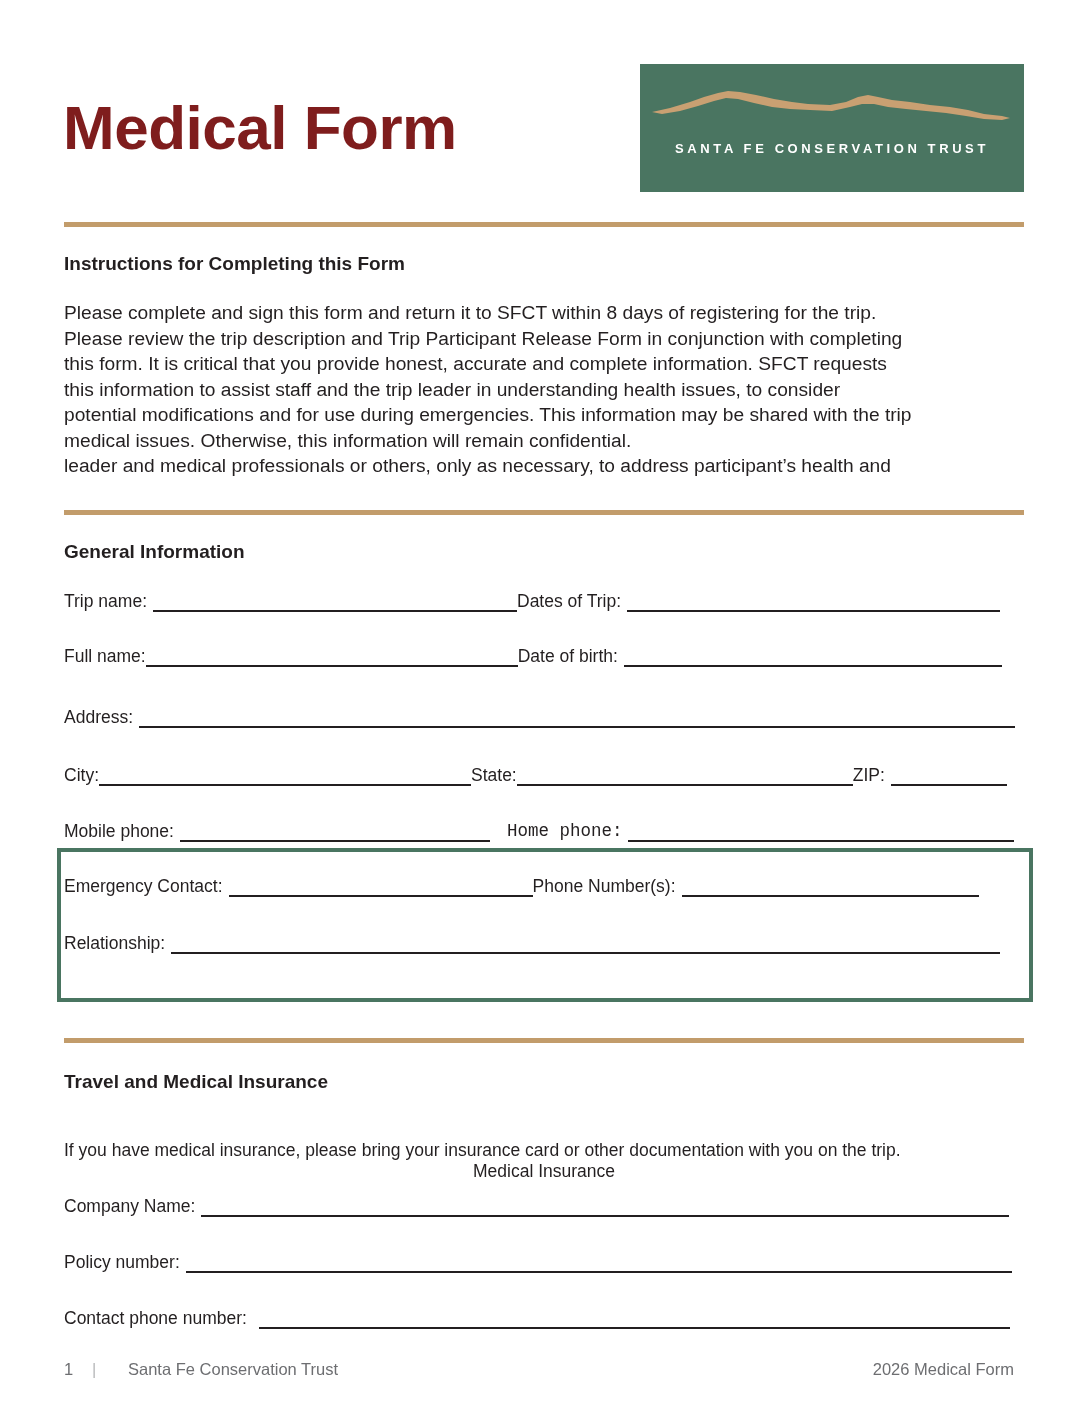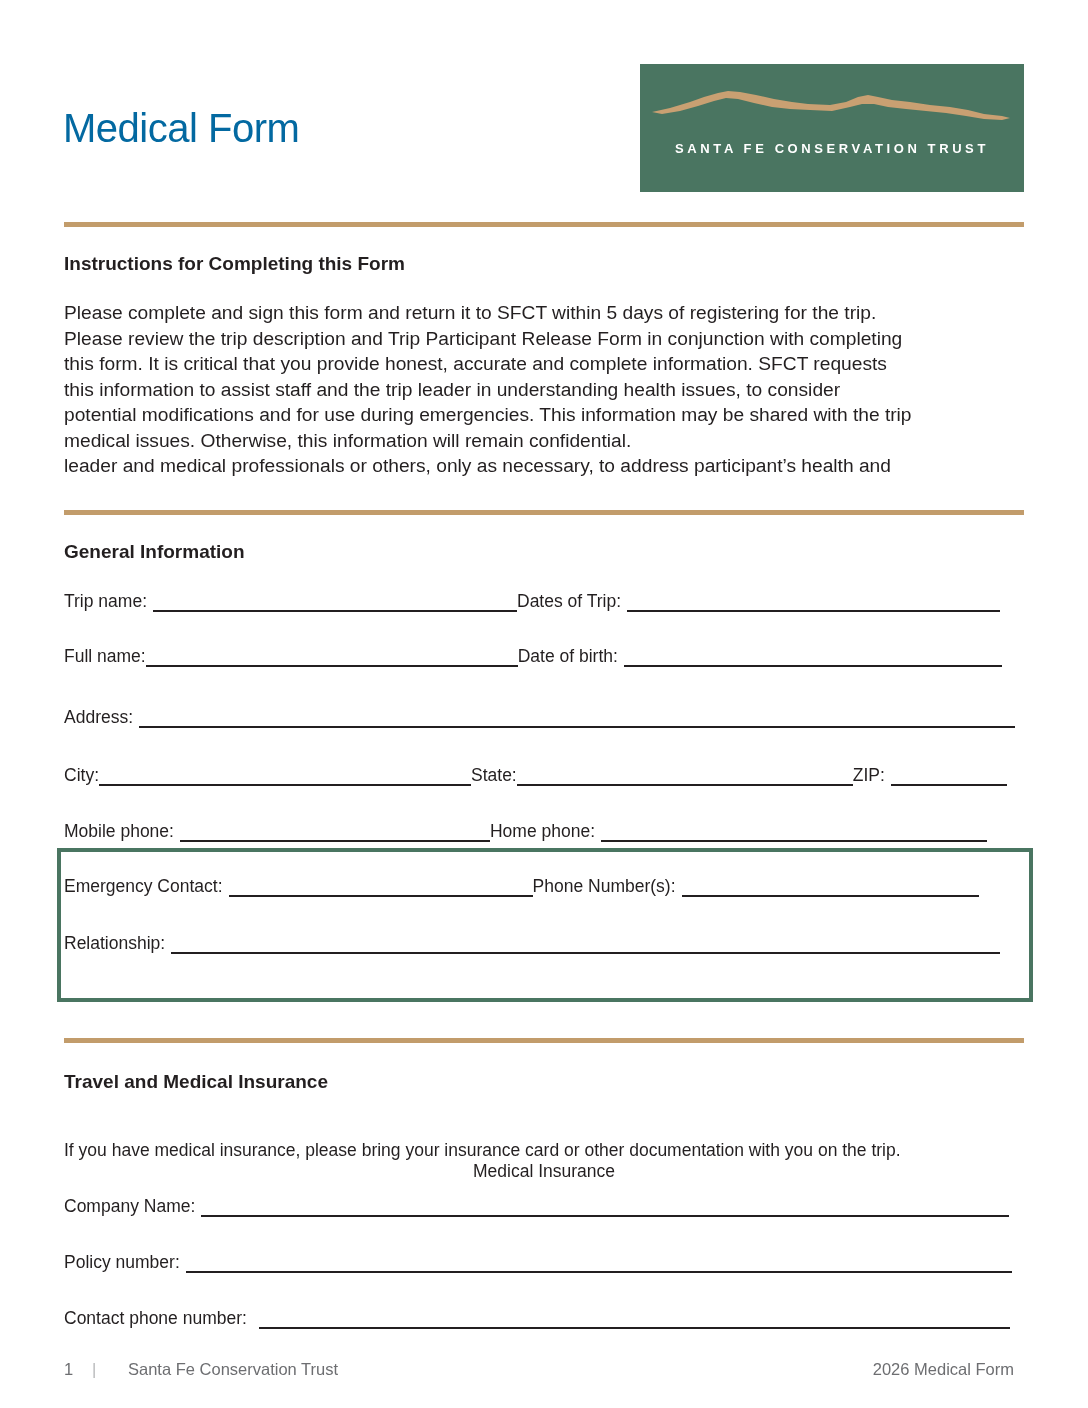--- a/index.html
+++ b/index.html
@@ -1,20 +1,20 @@
 <!DOCTYPE html>
 <html><head>
 <meta charset="utf-8">
 <style>
   * { box-sizing: border-box; margin: 0; padding: 0; }
   html, body { width: 1088px; height: 1408px; background: #ffffff; }
   body { position: relative; font-family: "Liberation Sans", sans-serif; color: #231f20; overflow: hidden; }
   .abs { position: absolute; }
 
-  .title { left: 63px; top: 92px; font-size: 40px; font-weight: normal; color: #0369a1; letter-spacing: -0.5px; line-height: 72px; white-space: nowrap; }
+  .title { left: 63px; top: 92px; font-size: 62px; font-weight: bold; color: #7f1d1d; letter-spacing: -0.5px; line-height: 72px; white-space: nowrap; }
 
   .logo { left: 640px; top: 64px; width: 384px; height: 128px; background: #4a7561; }
   .logo svg { position: absolute; left: 0; top: 0; }
   .logo-text { position: absolute; left: 0; top: 77px; width: 384px; text-align: center; color: #ffffff; font-weight: bold; font-size: 13px; letter-spacing: 3.6px; white-space: nowrap; }
 
   .rule { left: 64px; width: 960px; height: 5px; background: #c29c6b; }
 
   .h2 { left: 64px; font-size: 19px; font-weight: bold; color: #231f20; white-space: nowrap; }
 
   .para { left: 64px; top: 300px; width: 960px; font-size: 19.2px; line-height: 25.5px; color: #231f20; }
@@ -41,21 +41,21 @@
   <svg width="384" height="70" viewBox="0 0 384 70">
     <path d="M12,48 L30,44 L50,38 L64,33 L78,29 L88,27 L100,28 L116,31 L134,35 L152,38 L168,40 L190,41 L206,38 L218,33 L228,31 L238,33 L252,36 L270,38 L290,41 L310,43 L328,46 L344,50 L362,52 L370,54 L362,56 L344,55 L326,52 L306,49 L286,47 L266,45 L248,43 L234,40 L222,40 L210,43 L192,47 L170,46 L150,45 L132,43 L114,39 L98,35 L86,34 L74,37 L58,42 L40,47 L22,50 Z" fill="#c9a072"></path>
   </svg>
   <div class="logo-text">SANTA FE CONSERVATION TRUST</div>
 </div>
 
 <div class="abs rule" style="top:222px;"></div>
 
 <div class="abs h2" style="top:253px;">Instructions for Completing this Form</div>
 <div class="abs para">
-  <span class="ln">Please complete and sign this form and return it to SFCT within 5 days of registering for the trip.</span>
+  <span class="ln">Please complete and sign this form and return it to SFCT within 8 days of registering for the trip.</span>
   <span class="ln">Please review the trip description and Trip Participant Release Form in conjunction with completing</span>
   <span class="ln">this form. It is critical that you provide honest, accurate and complete information. SFCT requests</span>
   <span class="ln">this information to assist staff and the trip leader in understanding health issues, to consider</span>
   <span class="ln">potential modifications and for use during emergencies. This information may be shared with the trip</span>
   <span class="ln">medical  issues. Otherwise, this information will remain confidential.</span>
   <span class="ln">leader and medical professionals or others, only as necessary, to address participant’s health and</span>
 </div>
 
 <div class="abs rule" style="top:510px;"></div>
 
@@ -85,21 +85,21 @@
   <span class="line" style="width:372px;"></span>
   <span class="lbl">State:</span>
   <span class="line" style="width:336px;"></span>
   <span class="lbl">ZIP:</span>
   <span class="line" style="width:116px;margin-left:6px;"></span>
 </div>
 
 <div class="abs row" style="top:816px;">
   <span class="lbl">Mobile phone:</span>
   <span class="line" style="width:310px;margin-left:6px;"></span>
-  <span class="lbl" style="margin-left:0;">Home phone:</span>
+  <span class="lbl" style="margin-left:17px;font-family:Liberation Mono, monospace;">Home phone:</span>
   <span class="line" style="width:386px;margin-left:6px;"></span>
 </div>
 
 <div class="abs emerg-box"></div>
 
 <div class="abs row" style="top:871px;">
   <span class="lbl">Emergency Contact:</span>
   <span class="line" style="width:304px;margin-left:6px;"></span>
   <span class="lbl">Phone Number(s):</span>
   <span class="line" style="width:297px;margin-left:6px;"></span>

